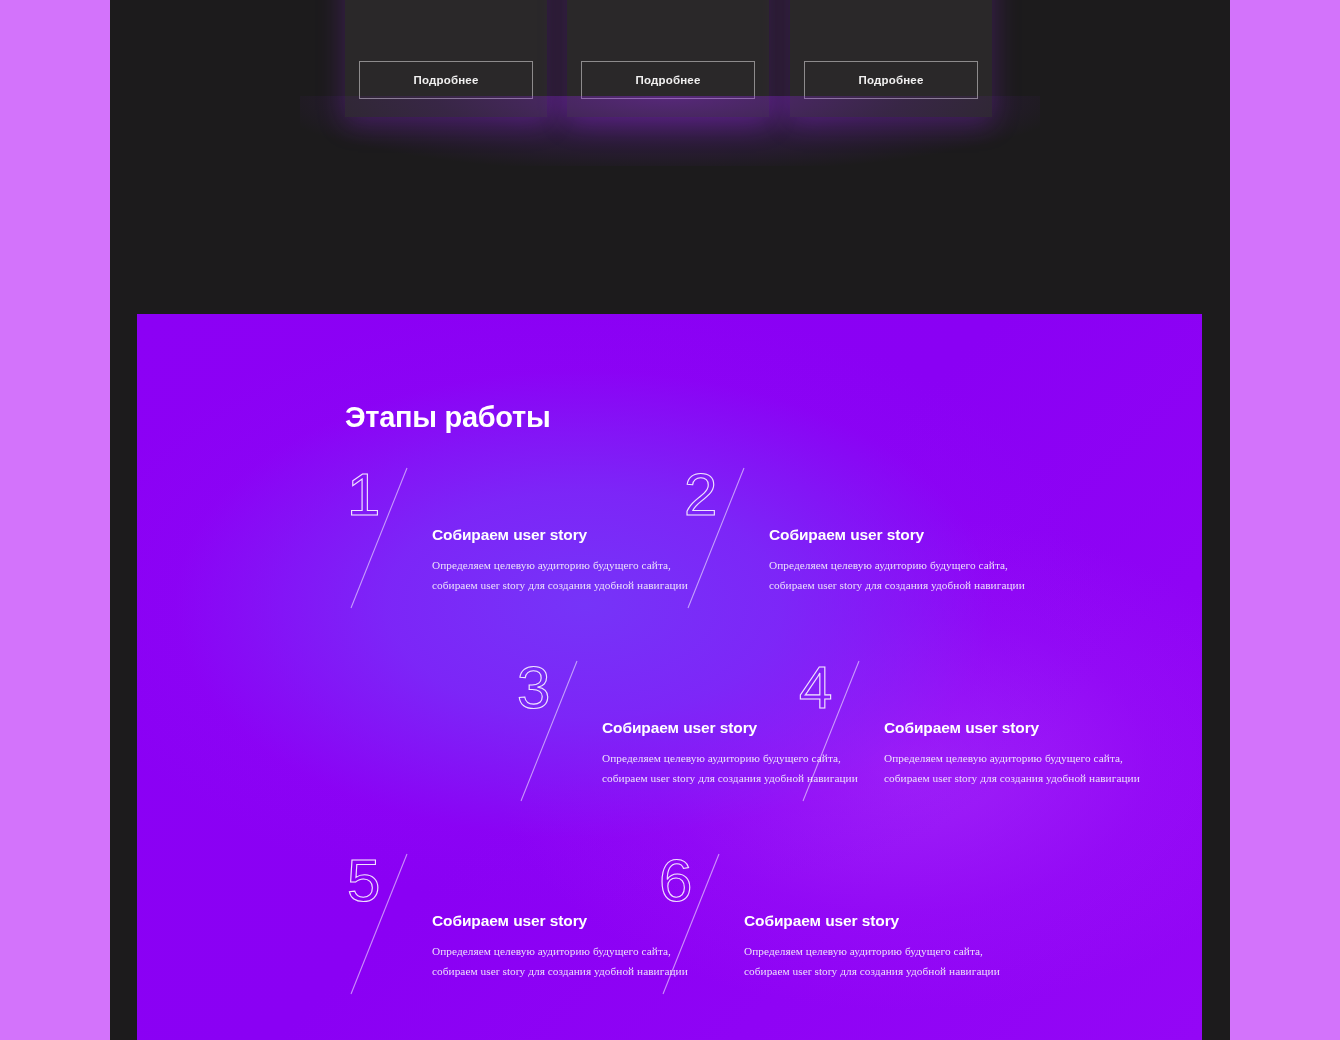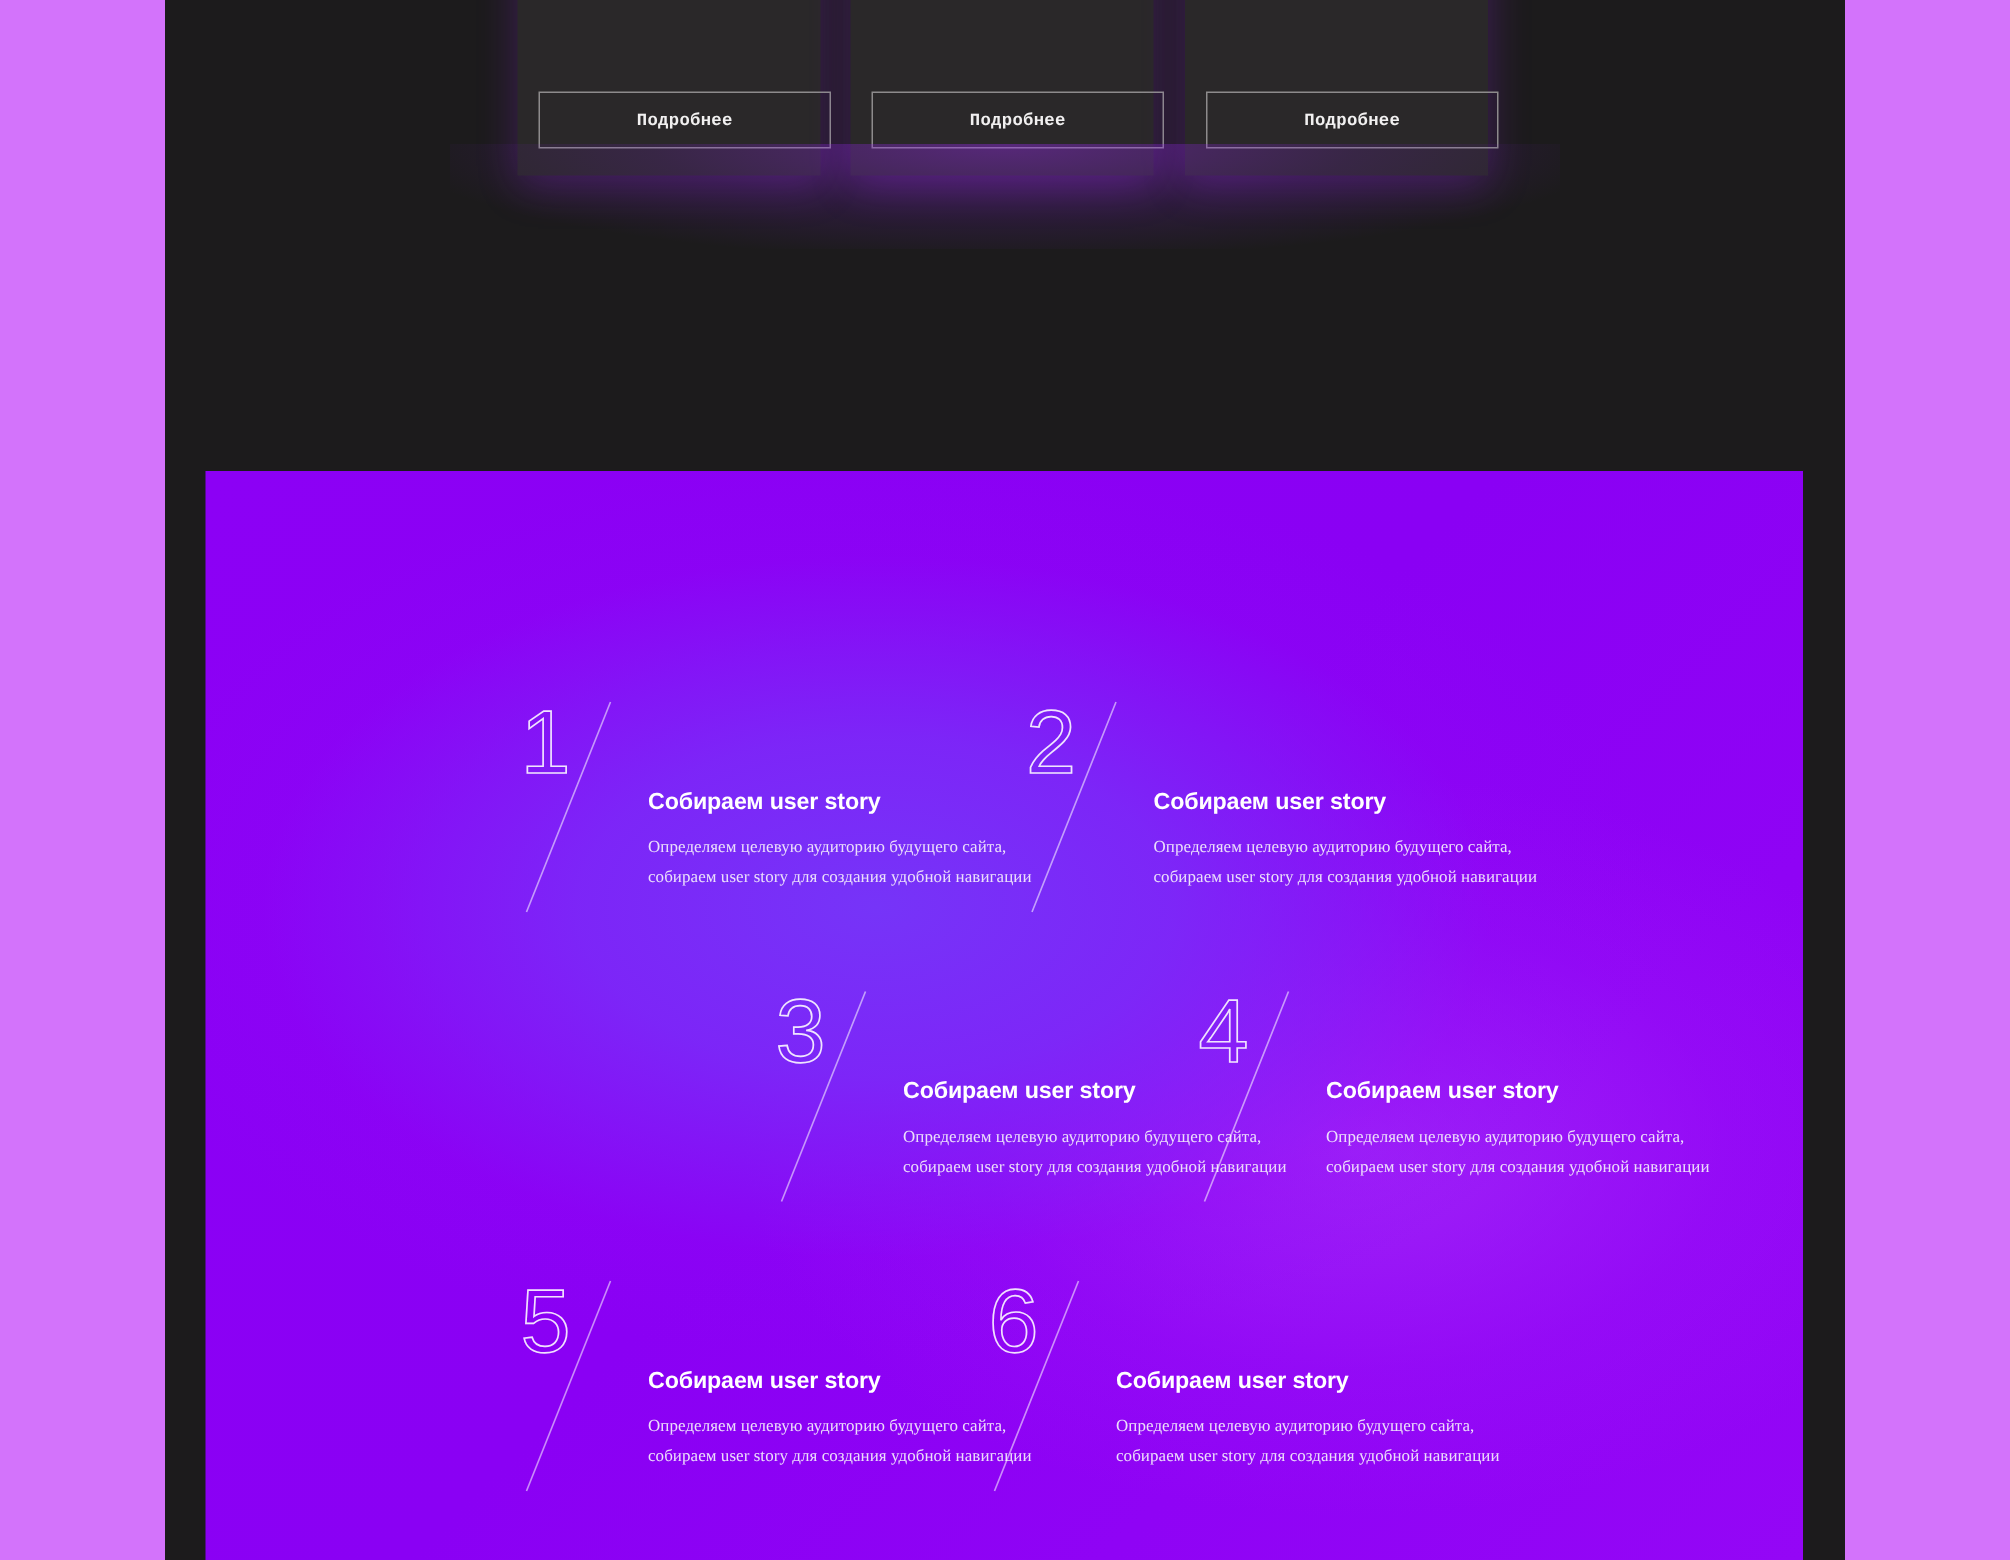--- a/index.html
+++ b/index.html
@@ -65,26 +65,26 @@
     width: 172px;
     color: #b9b7b8;
     font-size: 11.5px;
     line-height: 17px;
     letter-spacing: 0.1px;
   }
   .card-btn {
     position: absolute;
     left: 14px;
     bottom: 18px;
-    width: 195px;
+    width: 174px;
     height: 38px;
     border: 1px solid #8d8b8c;
     background: transparent;
     color: #f1f0f0;
-    font-family: Liberation Mono, monospace;
+    font-family: Liberation Sans, sans-serif;
     font-size: 11.5px;
     font-weight: 600;
     letter-spacing: 0.2px;
     cursor: pointer;
     display: flex;
     align-items: center;
     justify-content: center;
   }
 
   
@@ -244,20 +244,21 @@
         <div class="card-desc">блоков на Tilda...</div>
         <button class="card-btn">Подробнее</button>
       </div>
 
       <div id="cards-glow"></div>
     </div>
 
 
     <section id="stages-section">
 
+      <h2 id="stages-title">Этапы работы</h2>
 
       <div class="step s1">
         <div class="step-num-wrap">
           <div class="step-num">1</div>
           <svg class="step-slash" viewBox="0 0 105 150">
             <line x1="62" y1="4" x2="6" y2="144" stroke="rgba(255,255,255,0.55)" stroke-width="1.1"></line>
           </svg>
         </div>
         <div class="step-body">
           <h3 class="step-heading">Собираем user story</h3>

